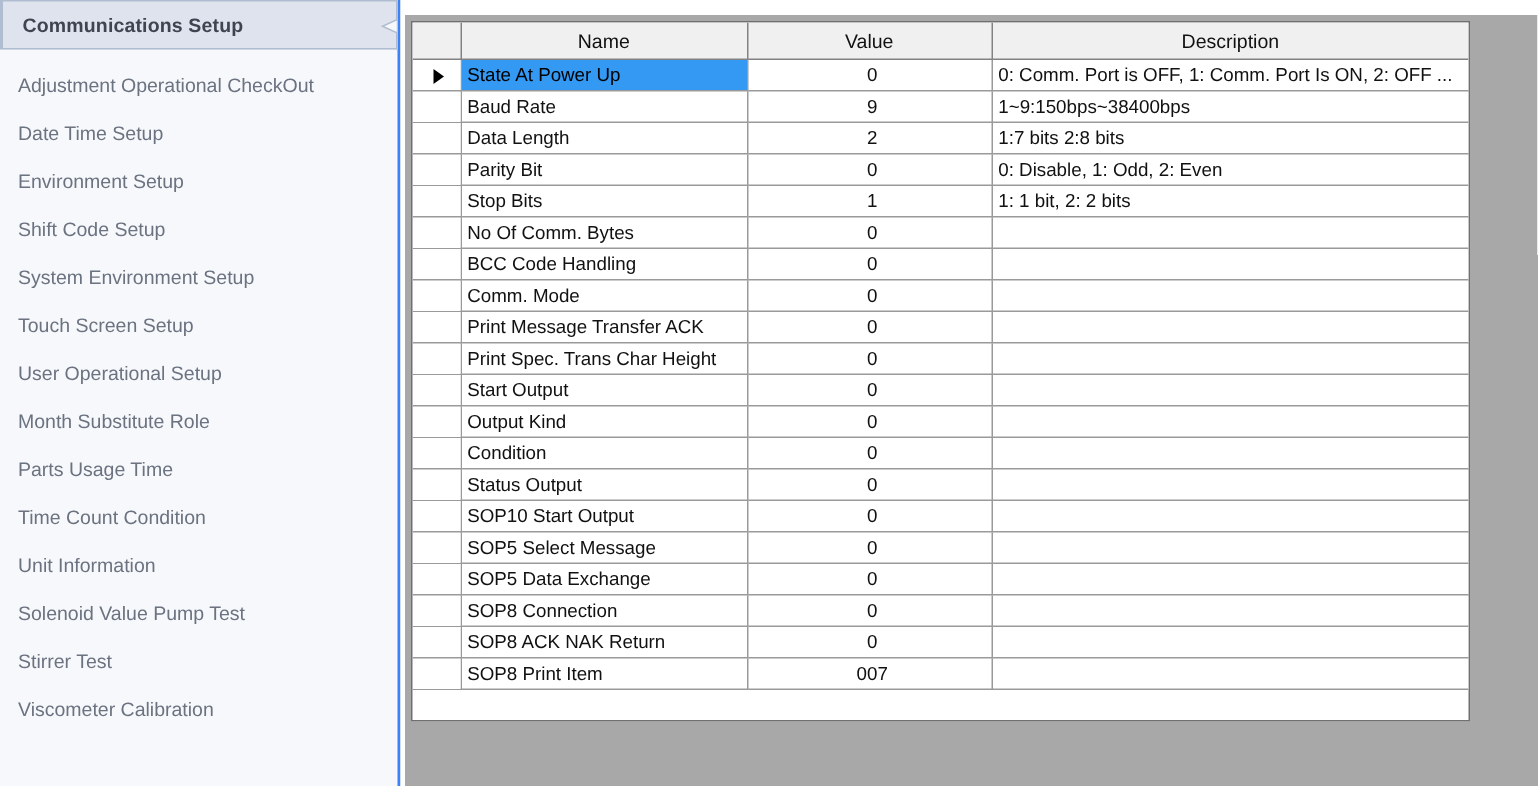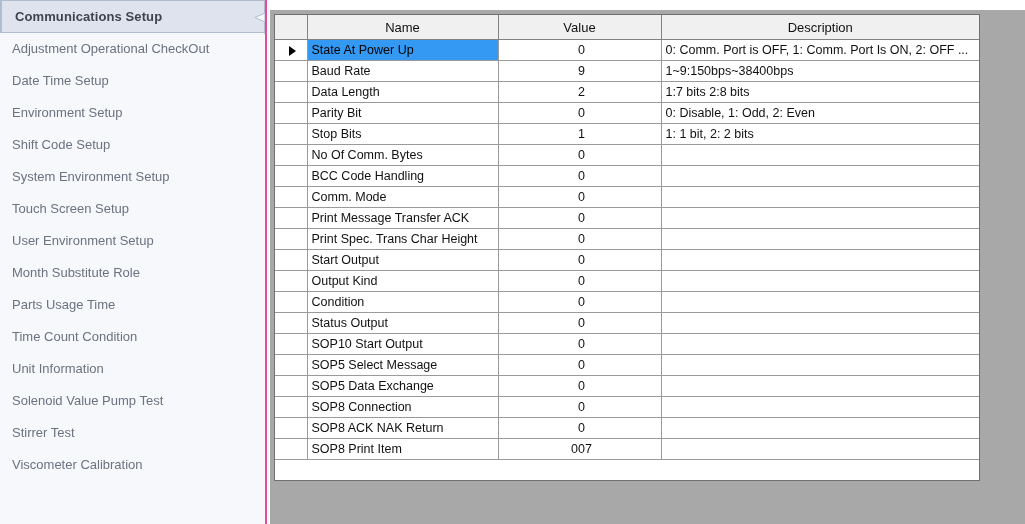--- a/index.html
+++ b/index.html
@@ -20,21 +20,21 @@
   }
 
   
   .sidebar {
     position: absolute;
     left: 0;
     top: 0;
     width: 267px;
     height: 524px;
     background: #f6f8fb;
-    border-right: 2px solid #ec4899;
+    border-right: 2px solid #3b82f6;
     box-sizing: border-box;
   }
 
   .sidebar-header {
     position: relative;
     height: 33px;
     background: #dfe3ee;
     border: 1px solid #b0bdd0;
     border-left: 2px solid #b0bdd0;
     box-sizing: border-box;
@@ -52,20 +52,21 @@
     position: absolute;
     right: -1px;
     top: 0;
     width: 12px;
     height: 33px;
     overflow: hidden;
   }
   .header-notch svg { display: block; }
 
   .sidebar-list {
+    padding-top: 8px;
   }
 
   .sidebar-item {
     height: 32px;
     line-height: 32px;
     padding-left: 12px;
     font-size: 13px;
     color: #6b7280;
     white-space: nowrap;
     cursor: default;
@@ -194,21 +195,21 @@
       <div class="sidebar-item">
         <span>Shift Code Setup</span>
       </div>
       <div class="sidebar-item">
         <span>System Environment Setup</span>
       </div>
       <div class="sidebar-item">
         <span>Touch Screen Setup</span>
       </div>
       <div class="sidebar-item">
-        <span>User Environment Setup</span>
+        <span>User Operational Setup</span>
       </div>
       <div class="sidebar-item">
         <span>Month Substitute Role</span>
       </div>
       <div class="sidebar-item">
         <span>Parts Usage Time</span>
       </div>
       <div class="sidebar-item">
         <span>Time Count Condition</span>
       </div>

